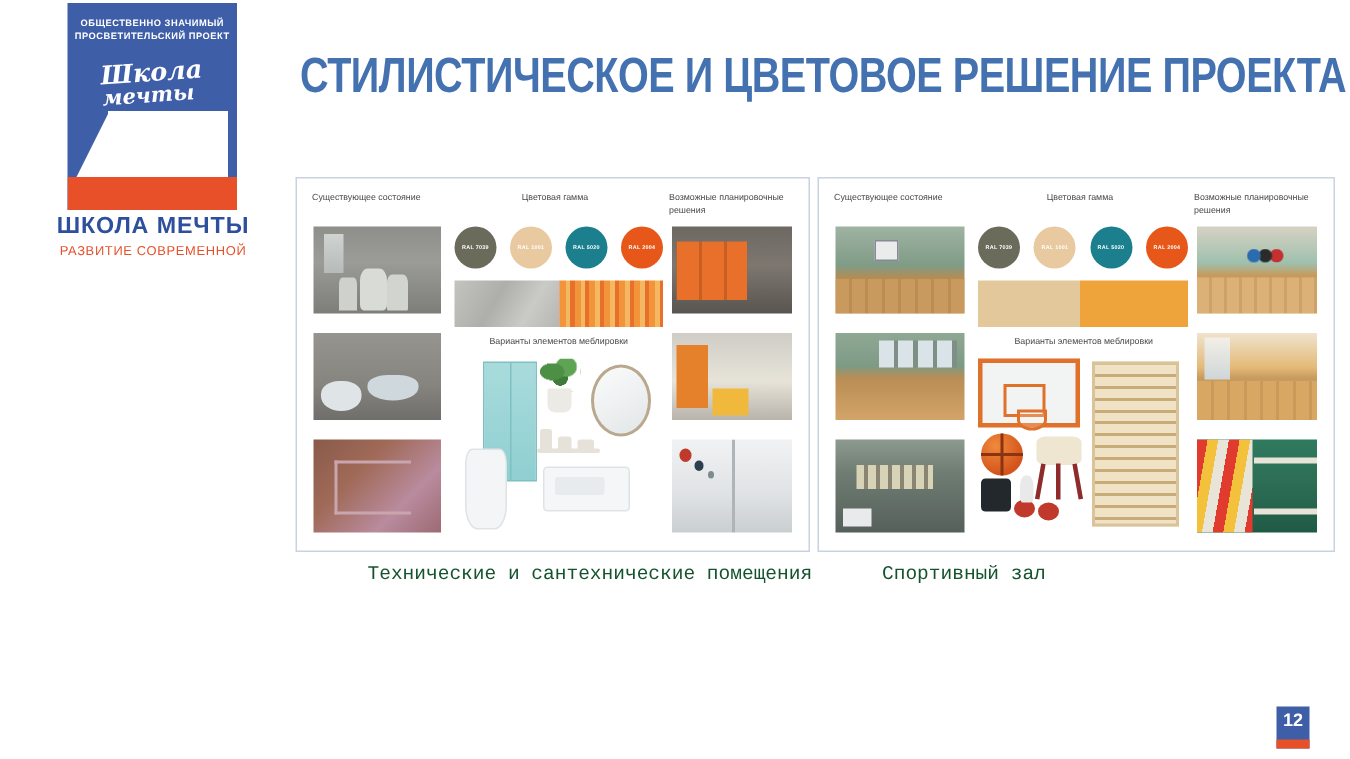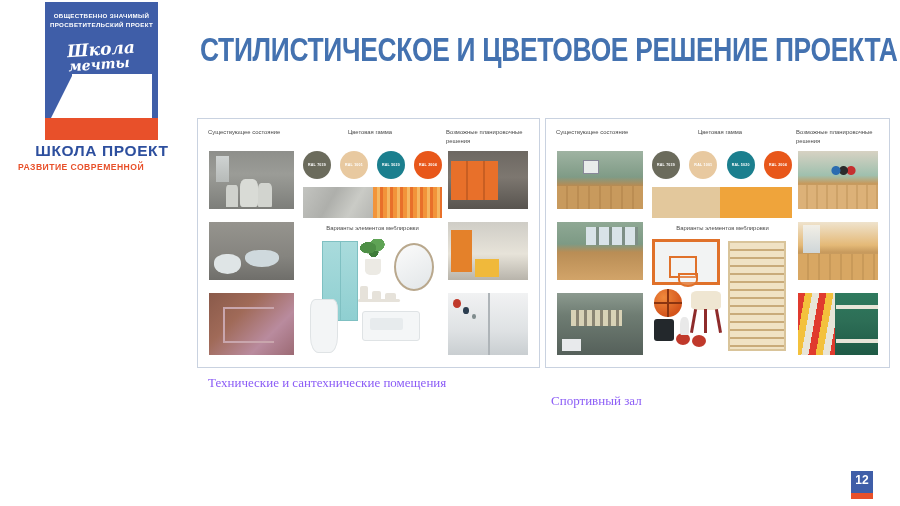--- a/index.html
+++ b/index.html
@@ -24,22 +24,22 @@
   .logo-script span{display:block;}
   .logo-script .s2{font-size:14px;margin-left:-6px;}
   .house{position:absolute;left:6px;bottom:22px;width:101px;height:44px;}
   .house:before{content:"";position:absolute;left:0;bottom:0;width:0;height:0;
      border-bottom:44px solid #ffffff;border-left:22px solid transparent;}
   .house-body{position:absolute;left:21px;bottom:0;width:80px;height:44px;background:#ffffff;}
   .logo-orange{position:absolute;left:0;bottom:0;width:113px;height:22px;background:#e8502a;}
   .logo-title{position:absolute;left:0;top:140px;width:168px;text-align:center;
      color:#2d4f9e;font-weight:bold;font-size:15.5px;letter-spacing:.6px;
      font-family:"Liberation Sans", sans-serif;}
-  .logo-sub{position:absolute;left:0;top:160px;width:168px;text-align:left;
-     color:#e8502a;font-weight:bold;font-size:8.6px;letter-spacing:.45px;line-height:11.5px;}
+  .logo-sub{position:absolute;left:0;top:160px;width:168px;text-align:center;
+     color:#e8502a;font-weight:normal;font-size:8.6px;letter-spacing:.45px;line-height:11.5px;}
 
   
   .page-title{
     position:absolute;left:200px;top:32px;width:660px;
     color:#4472b0;font-weight:bold;font-size:33px;line-height:36px;
     letter-spacing:-0.4px;
     transform:scaleX(.80);transform-origin:left top;
     white-space:nowrap;
     font-family:"Liberation Sans", sans-serif;
   }
@@ -58,23 +58,23 @@
   .chip{width:28px;height:28px;border-radius:50%;position:relative;}
   .chip span{position:absolute;left:0;top:50%;width:100%;transform:translateY(-50%);
      text-align:center;color:#fff;font-size:3.6px;font-weight:bold;letter-spacing:.2px;}
 
   .swatchrow{position:absolute;display:flex;height:31px;}
   .swatchrow > div{height:100%;}
 
   .furn-label{position:absolute;width:100%;text-align:center;font-size:5.9px;color:#4a4a4a;}
 
   
-  .caption{position:absolute;color:#8b5cf6;font-size:13px;font-family:Liberation Serif, serif;}
+  .caption{position:absolute;color:#14532d;font-size:13px;font-family:Liberation Mono, monospace;margin-left:37px;}
   .caption.c1{left:208px;top:375px;}
-  .caption.c2{left:551px;top:393px;}
+  .caption.c2{left:551px;top:375px;}
 
   
   .badge{position:absolute;left:851px;top:471px;width:22px;height:28px;background:#3f5ea8;}
   .badge .num{position:absolute;left:0;top:2px;width:100%;text-align:center;color:#fff;
      font-size:12px;font-weight:bold;}
   .badge .strip{position:absolute;left:0;bottom:0;width:100%;height:6px;background:#e8502a;}
 
   
   .p-toilet-old{background:
      linear-gradient(180deg,#8e8f8b 0%,#9b9c97 40%,#7d7e7a 100%);}
@@ -190,21 +190,21 @@
       </div>
       <div class="logo-script">
         <span class="s1">Школа</span>
         <span class="s2">мечты</span>
       </div>
       <div class="house">
         <div class="house-body"></div>
       </div>
       <div class="logo-orange"></div>
     </div>
-    <div class="logo-title">ШКОЛА ПРОЕКТ</div>
+    <div class="logo-title">ШКОЛА МЕЧТЫ</div>
     <div class="logo-sub">
       <div>РАЗВИТИЕ СОВРЕМЕННОЙ</div>
     </div>
   </div>
 
   <div class="page-title">СТИЛИСТИЧЕСКОЕ И ЦВЕТОВОЕ РЕШЕНИЕ ПРОЕКТА</div>
 
   <div class="panel left">
 
     <div class="col-head" style="position:absolute;left:10px;top:9px;width:110px;">Существующее состояние</div>

